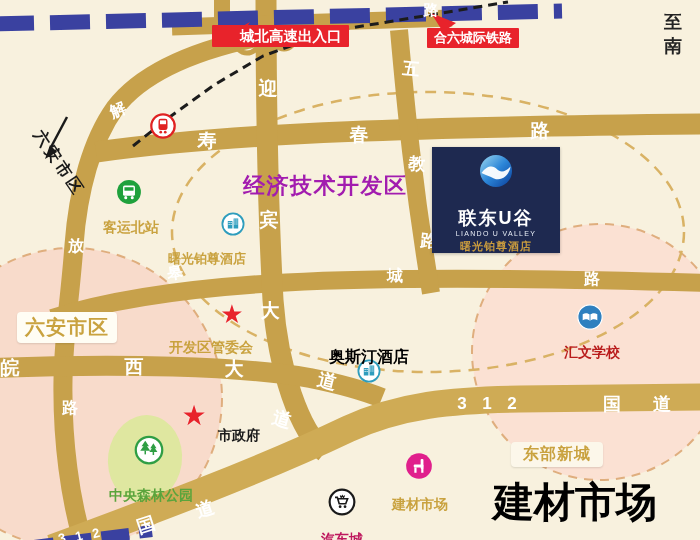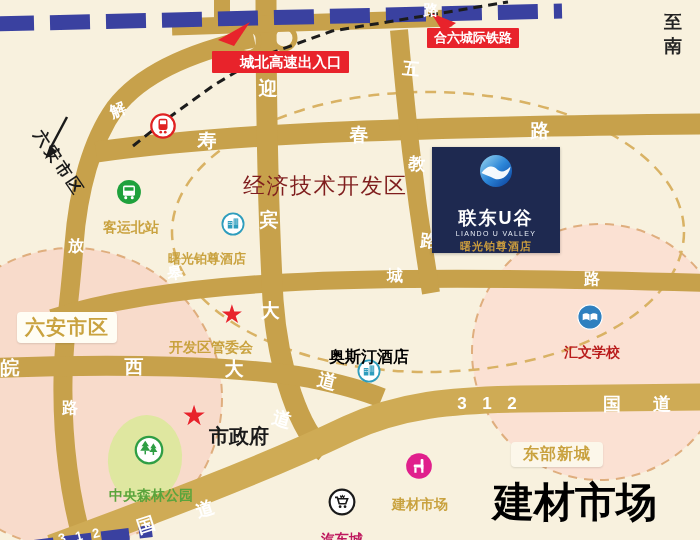--- a/index.html
+++ b/index.html
@@ -15,22 +15,22 @@
   }
   .poi-icon{position:absolute;transform:translate(-50%,-50%);display:flex;align-items:center;justify-content:center;line-height:0;}
   .poi-icon svg{width:100%;height:100%;display:block;}
   .poi-icon .star{line-height:1;color:#e8232b;text-shadow:0 0 2px rgba(255,255,255,.6);}
   .poi-label{position:absolute;transform:translate(-50%,-50%);font-weight:bold;white-space:nowrap;line-height:1.1;margin-top:12px;}
   .callout{
     position:absolute;background:#e8232b;color:#fff;font-weight:bold;
     padding:2px 7px;line-height:1.25;border-radius:1px;white-space:nowrap;
   }
   #zone-title{
-    position:absolute;left:243px;top:171px;font-size:22px;font-weight:normal;
-    color:#7f1d1d;letter-spacing:1.5px;white-space:nowrap;
+    position:absolute;left:243px;top:171px;font-size:22px;font-weight:bold;
+    color:#a21caf;letter-spacing:1.5px;white-space:nowrap;
   }
   #landmark-card{
     position:absolute;left:432px;top:147px;width:128px;height:106px;
     background:#1e2950;display:flex;flex-direction:column;align-items:center;
     box-shadow:0 1px 3px rgba(0,0,0,.25);
   }
   #landmark-card .logo{margin-top:6px;width:36px;height:36px;}
   #landmark-card .cn{margin-top:20px;color:#fff;font-size:18px;font-weight:bold;letter-spacing:2px;line-height:1;}
   #landmark-card .en{margin-top:3px;color:#e8edf6;font-size:7px;letter-spacing:1.3px;line-height:1;}
   #landmark-card .sub{margin-top:4px;color:#c79a3e;font-size:11px;font-weight:bold;letter-spacing:1px;line-height:1;}
@@ -179,21 +179,21 @@
             <rect x="15.4" y="9.5" width="1" height="1"></rect>
             <rect x="13.4" y="11.5" width="1" height="1"></rect>
             <rect x="15.4" y="11.5" width="1" height="1"></rect>
           </g>
         </svg>
       </div>
       <span class="poi-label" style="left: 369px; top: 345px; font-size: 16px; color: #000000;">奥斯汀酒店</span>
       <div class="poi-icon" style="left: 194px; top: 416px; width: 28px; height: 28px;">
         <span class="star" style="font-size:28px">★</span>
       </div>
-      <span class="poi-label" style="left: 239px; top: 424px; font-size: 20px; color: rgb(26, 26, 26);">市政府</span>
+      <span class="poi-label" style="left: 239px; top: 424px; font-size: 14px; color: rgb(26, 26, 26);">市政府</span>
       <div class="poi-icon" style="left: 149px; top: 450px; width: 30px; height: 30px;">
         <svg viewBox="0 0 24 24">
           <circle cx="12" cy="12" r="10.6" fill="#fff" stroke="#2f9e44" stroke-width="1.8"></circle>
           <g fill="#2f9e44">
             <polygon points="9,4.5 6,9 12,9"></polygon>
             <polygon points="9,7 5,12.5 13,12.5"></polygon>
             <rect x="8.4" y="12.5" width="1.2" height="3"></rect>
             <polygon points="15.5,6.5 13,10.5 18,10.5"></polygon>
             <polygon points="15.5,8.5 12.3,13.5 18.7,13.5"></polygon>
             <rect x="14.9" y="13.5" width="1.2" height="2.5"></rect>
@@ -230,21 +230,21 @@
           <circle cx="12" cy="12" r="10.8" fill="#2f80bf" stroke="#fff" stroke-width="1"></circle>
           <path d="M5.5,9.5 C8,8 10.5,8.6 12,10.2 C13.5,8.6 16,8 18.5,9.5 L18.5,14.8 C16,13.6 13.5,14 12,15.6 C10.5,14 8,13.6 5.5,14.8 Z" fill="#fff"></path>
           <line x1="12" y1="10.2" x2="12" y2="15.6" stroke="#2f80bf" stroke-width="0.8"></line>
         </svg>
       </div>
       <span class="poi-label" style="left: 592px; top: 341px; font-size: 14px; color: #b91c1c;">汇文学校</span>
     </div>
 
   <div id="zone-title">经济技术开发区</div>
 
-  <div class="callout" style="left:212px;top:51px;font-size:14.5px;padding-left:28px;">
+  <div class="callout" style="left:212px;top:25px;font-size:14.5px;padding-left:28px;">
     <span>城北高速出入口</span>
   </div>
   <div class="callout" style="left:427px;top:28px;font-size:13px;">
     <span>合六城际铁路</span>
   </div>
 
   <div id="landmark-card">
     <svg class="logo" viewBox="0 0 36 36">
       <defs>
         <linearGradient id="lgswirl" x1="0" y1="0" x2="1" y2="1">

